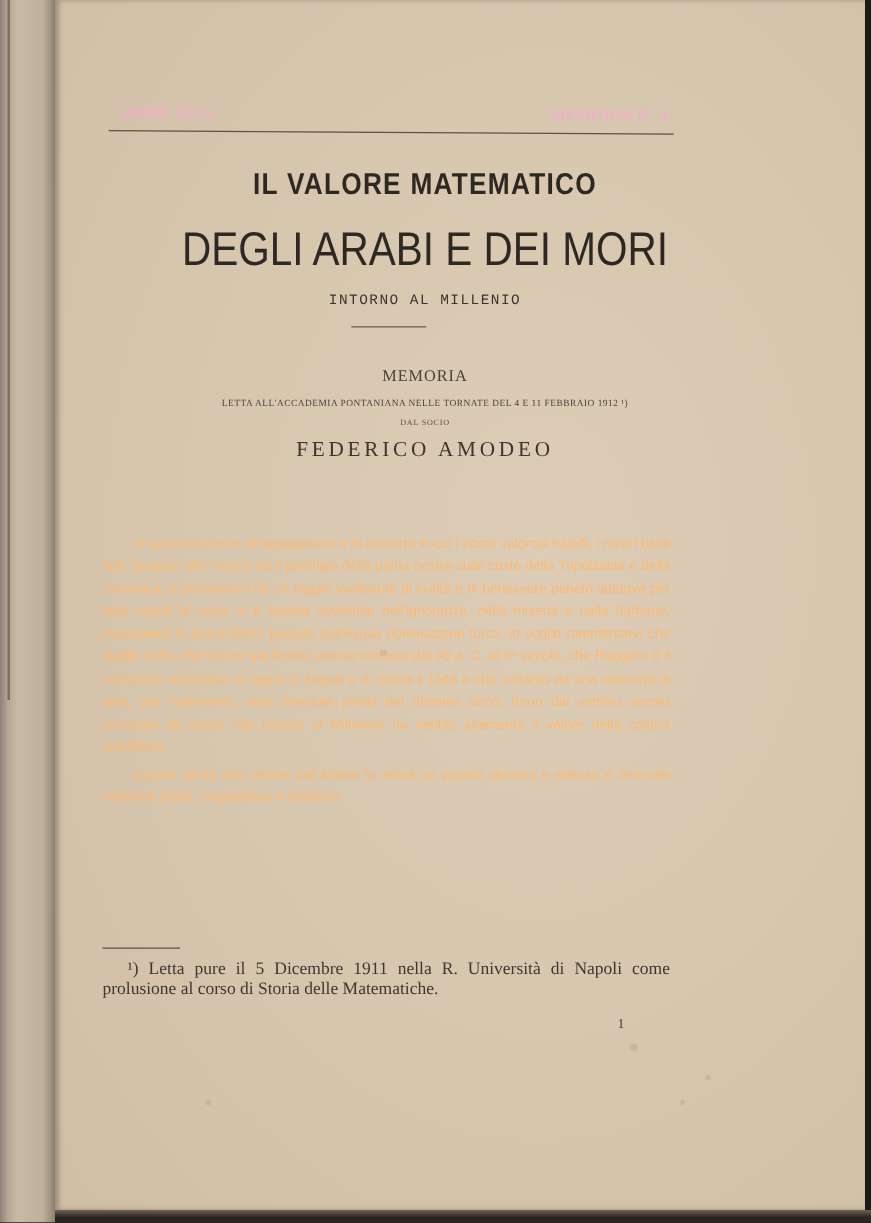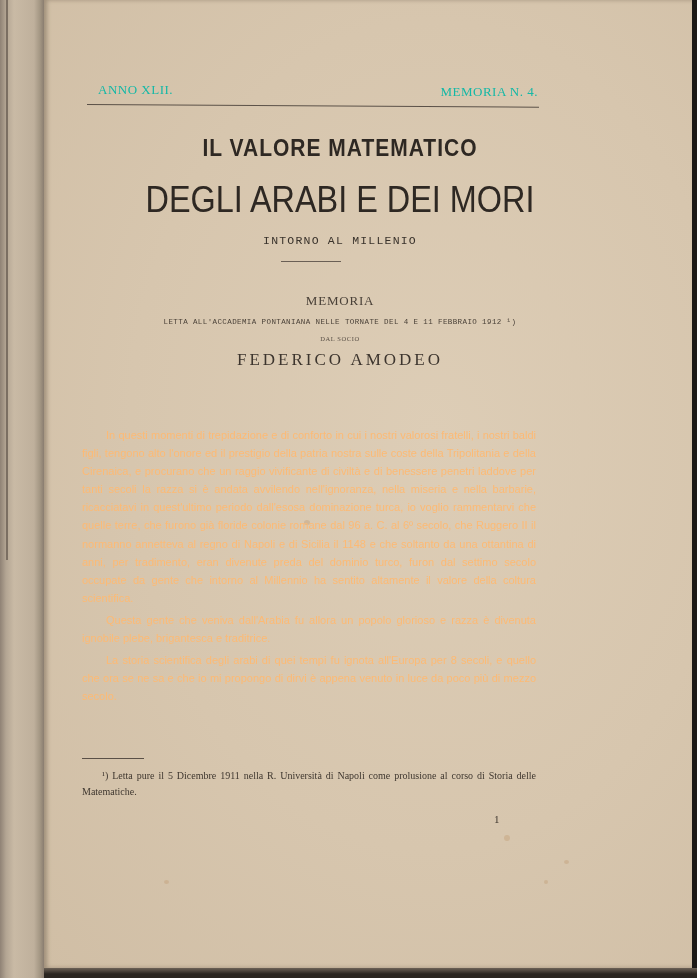--- a/index.html
+++ b/index.html
@@ -21,21 +21,21 @@
       background: radial-gradient(ellipse at 60% 45%, #ddcdb6 0%, #d7c6ae 55%, #d0bea5 100%);
       box-shadow: inset 3px 0 4px rgba(70,55,40,0.35);
     }
     .right-edge {
       position: absolute; right: 0; top: 0; width: 5px; height: 978px; background: #1c1916;
     }
     .bottom-edge {
       position: absolute; left: 44px; bottom: 0; width: 653px; height: 10px;
       background: linear-gradient(180deg, #6c6156 0%, #2a2520 60%);
     }
-    .ink { color: #14b8a6; }
+    .ink { color: #f9a8d4; }
     .header-row {
       position: absolute; left: 98px; top: 82px; width: 440px; height: 20px;
       font-family: "Liberation Serif", serif; font-size: 13px; letter-spacing: 0.5px;
     }
     .header-left { position: absolute; left: 0; top: 0; }
     .header-right { position: absolute; right: 0; top: 2px; }
     .header-rule {
       position: absolute; left: 87px; top: 104px; width: 452px; height: 1px;
       background: #5b5148; transform: rotate(0.35deg); transform-origin: left;
     }
@@ -54,41 +54,41 @@
       top: 234px; font-family: Liberation Mono, monospace; font-size: 11.5px;
       letter-spacing: 1.2px; color: #3a332c;
     }
     .title-rule {
       position: absolute; left: 281px; top: 261px; width: 60px; height: 1px; background: #6a5f55;
     }
     .memoria {
       top: 293px; font-family: Liberation Serif, serif; font-size: 13px; letter-spacing: 0.8px; color: #4a4138;
     }
     .letta {
-      top: 318px; font-family: Liberation Mono, monospace; font-size: 7.5px; letter-spacing: 0.4px; color: #4a4138;
+      top: 318px; font-family: Liberation Serif, serif; font-size: 7.5px; letter-spacing: 0.4px; color: #4a4138;
     }
     .dal {
       top: 335px; font-family: "Liberation Serif", serif; font-size: 6.5px; letter-spacing: 0.6px; color: #5a5047;
     }
     .author {
       top: 350px; font-family: "Liberation Serif", serif; font-size: 17px; letter-spacing: 3px; color: #3d352e;
     }
     .body-text {
       position: absolute; left: 82px; top: 426px; width: 454px;
       font-family: Liberation Sans, sans-serif; font-size: 11px; line-height: 18.1px;
       color: #fdba74; text-align: justify;
     }
     .body-text p { margin: 0; text-indent: 24px; }
     .body-text p + p { margin-top: 4px; }
     .fn-rule {
       position: absolute; left: 82px; top: 758px; width: 62px; height: 1px; background: #5a5047;
     }
     .footnote {
       position: absolute; left: 82px; top: 768px; width: 454px;
-      font-family: "Liberation Serif", serif; font-size: 10px; line-height: 16px;
+      font-family: "Liberation Serif", serif; font-size: 14px; line-height: 16px;
       color: #3f372f; text-align: justify;
     }
     .footnote p { margin: 0; text-indent: 20px; }
     .page-number {
       position: absolute; left: 494px; top: 813px;
       font-family: "Liberation Serif", serif; font-size: 11px; color: #3f372f;
     }
     .speck {
       position: absolute; border-radius: 50%; background: rgba(190,150,105,0.35);
     }
@@ -122,22 +122,21 @@
 <div class="center title3">INTORNO AL MILLENIO</div>
 <div class="title-rule"></div>
 
 <div class="center memoria">MEMORIA</div>
 <div class="center letta">LETTA ALL'ACCADEMIA PONTANIANA NELLE TORNATE DEL 4 E 11 FEBBRAIO 1912 ¹)</div>
 <div class="center dal">DAL SOCIO</div>
 <div class="center author">FEDERICO AMODEO</div>
 
 <div class="body-text">
   <p>In questi momenti di trepidazione e di conforto in cui i nostri valorosi fratelli, i nostri baldi figli, tengono alto l'onore ed il prestigio della patria nostra sulle coste della Tripolitania e della Cirenaica, e procurano che un raggio vivificante di civiltà e di benessere penetri laddove per tanti secoli la razza si è andata avvilendo nell'ignoranza, nella miseria e nella barbarie, ricacciatavi in quest'ultimo periodo dall'esosa dominazione turca, io voglio rammentarvi che quelle terre, che furono già floride colonie romane dal 96 a. C. al 6º secolo, che Ruggero II il normanno annetteva al regno di Napoli e di Sicilia il 1148 e che soltanto da una ottantina di anni, per tradimento, eran divenute preda del dominio turco, furon dal settimo secolo occupate da gente che intorno al Millennio ha sentito altamente il valore della coltura scientifica.</p>
-  <p>Questa gente che veniva dall'Arabia fu allora un popolo glorioso e razza è divenuta ignobile plebe, brigantesca e traditrice.</p>
-  <p>La storia scientifica degli arabi di quei tempi fu ignota all'Europa per 8 secoli, e quello che ora se ne sa e che io mi propongo di dirvi è appena venuto in luce da poco più di mezzo secolo.</p>
+  <p>Questa gente che veniva dall'Arabia fu allora un popolo glorioso e adesso è divenuta ottantina plebe, brigantesca e traditrice.</p>
 </div>
 
 <div class="fn-rule"></div>
 <div class="footnote">
   <p>¹) Letta pure il 5 Dicembre 1911 nella R. Università di Napoli come prolusione al corso di Storia delle Matematiche.</p>
 </div>
 
 <div class="page-number">1</div>
 
 </body></html>

